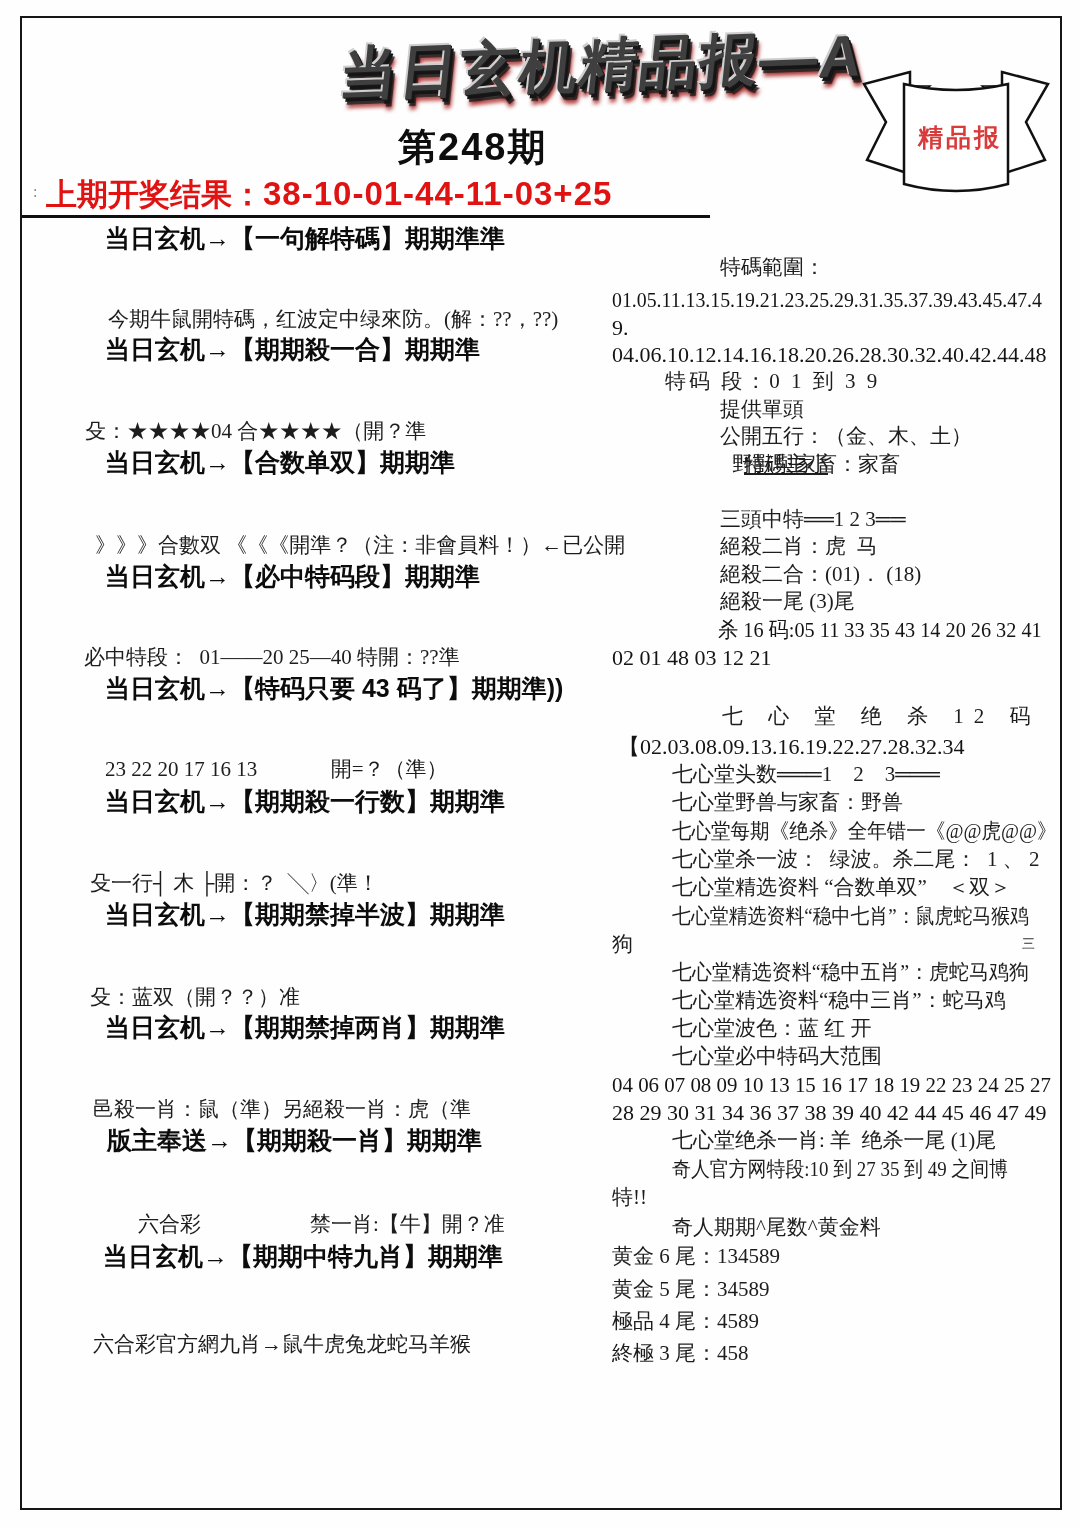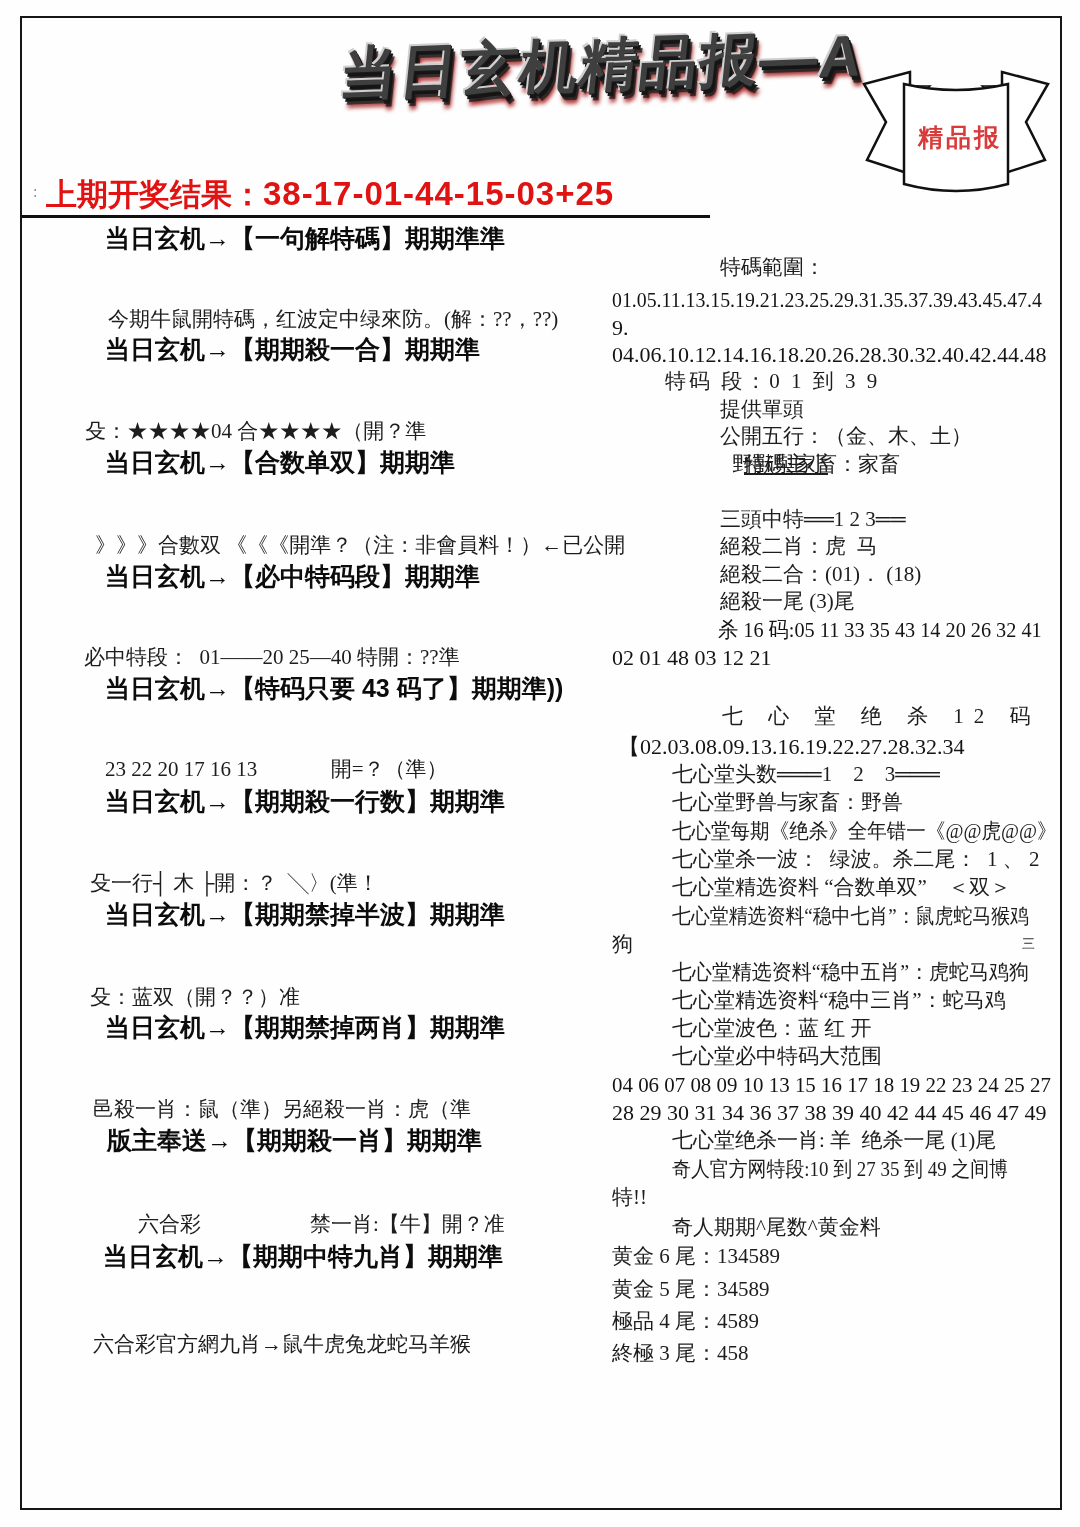--- a/index.html
+++ b/index.html
@@ -38,22 +38,23 @@
 
 <div class="page">
 
   <div class="frame"></div>
 
   <div class="masthead">
     <div class="t-red">当日玄机精品报—A</div>
     <div class="t-main">当日玄机精品报—A</div>
   </div>
 
+  <div class="issue">第248期</div>
 
-  <div class="result-row"><span class="lab">上期开奖结果：</span><span class="nums">38-17-01-44-15-03+25</span></div>
+  <div class="result-row"><span class="lab">上期开奖结果：</span><span class="nums">38-10-01-44-11-03+25</span></div>
 
   <div class="top-rule"></div>
 
   <svg class="banner" viewBox="0 0 196 146">
     <g stroke="#111" stroke-width="2.5" stroke-linejoin="miter">
       <path d="M52,12 L6,24 L28,62 L9,100 L52,114 Z" fill="#ffffff"></path>
       <path d="M144,12 L190,24 L168,62 L187,100 L144,114 Z" fill="#ffffff"></path>
       <path d="M48,26 L72,26 L48,48 Z" fill="#c9c9c9" stroke-width="1.5"></path>
       <path d="M148,26 L124,26 L148,48 Z" fill="#c9c9c9" stroke-width="1.5"></path>
       <path d="M46,24 Q98,36 150,24 L150,124 Q98,138 46,124 Z" fill="#ffffff"></path>

